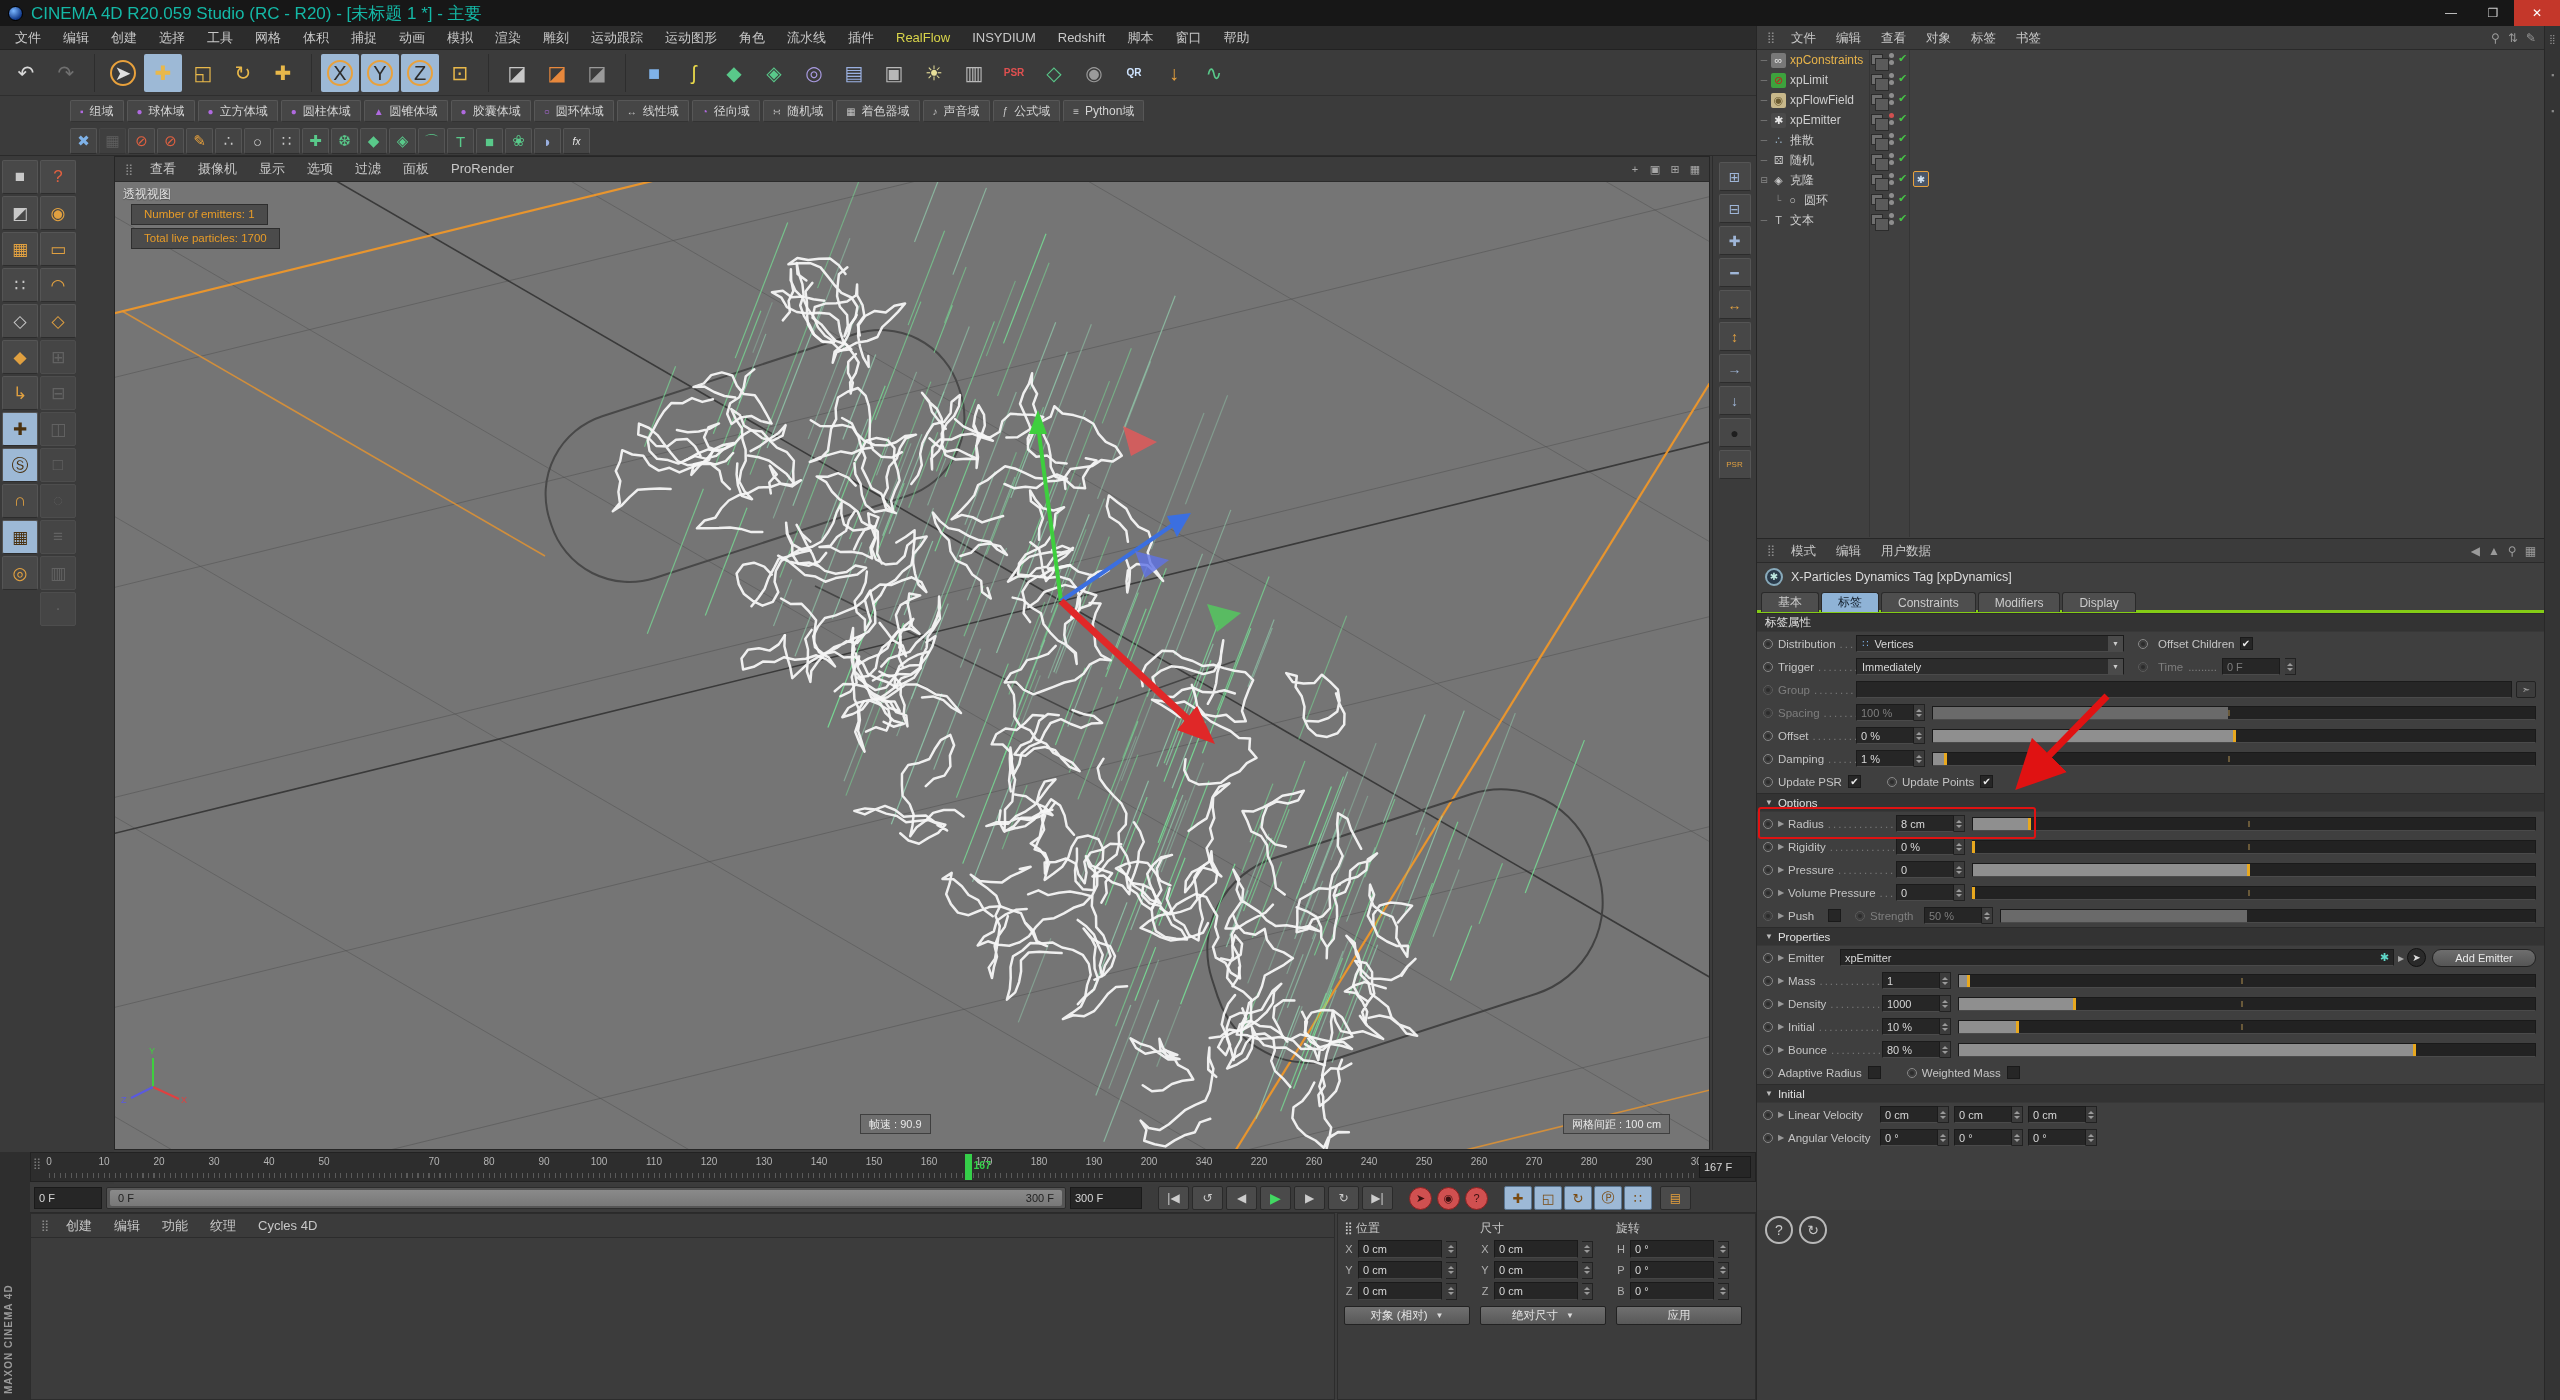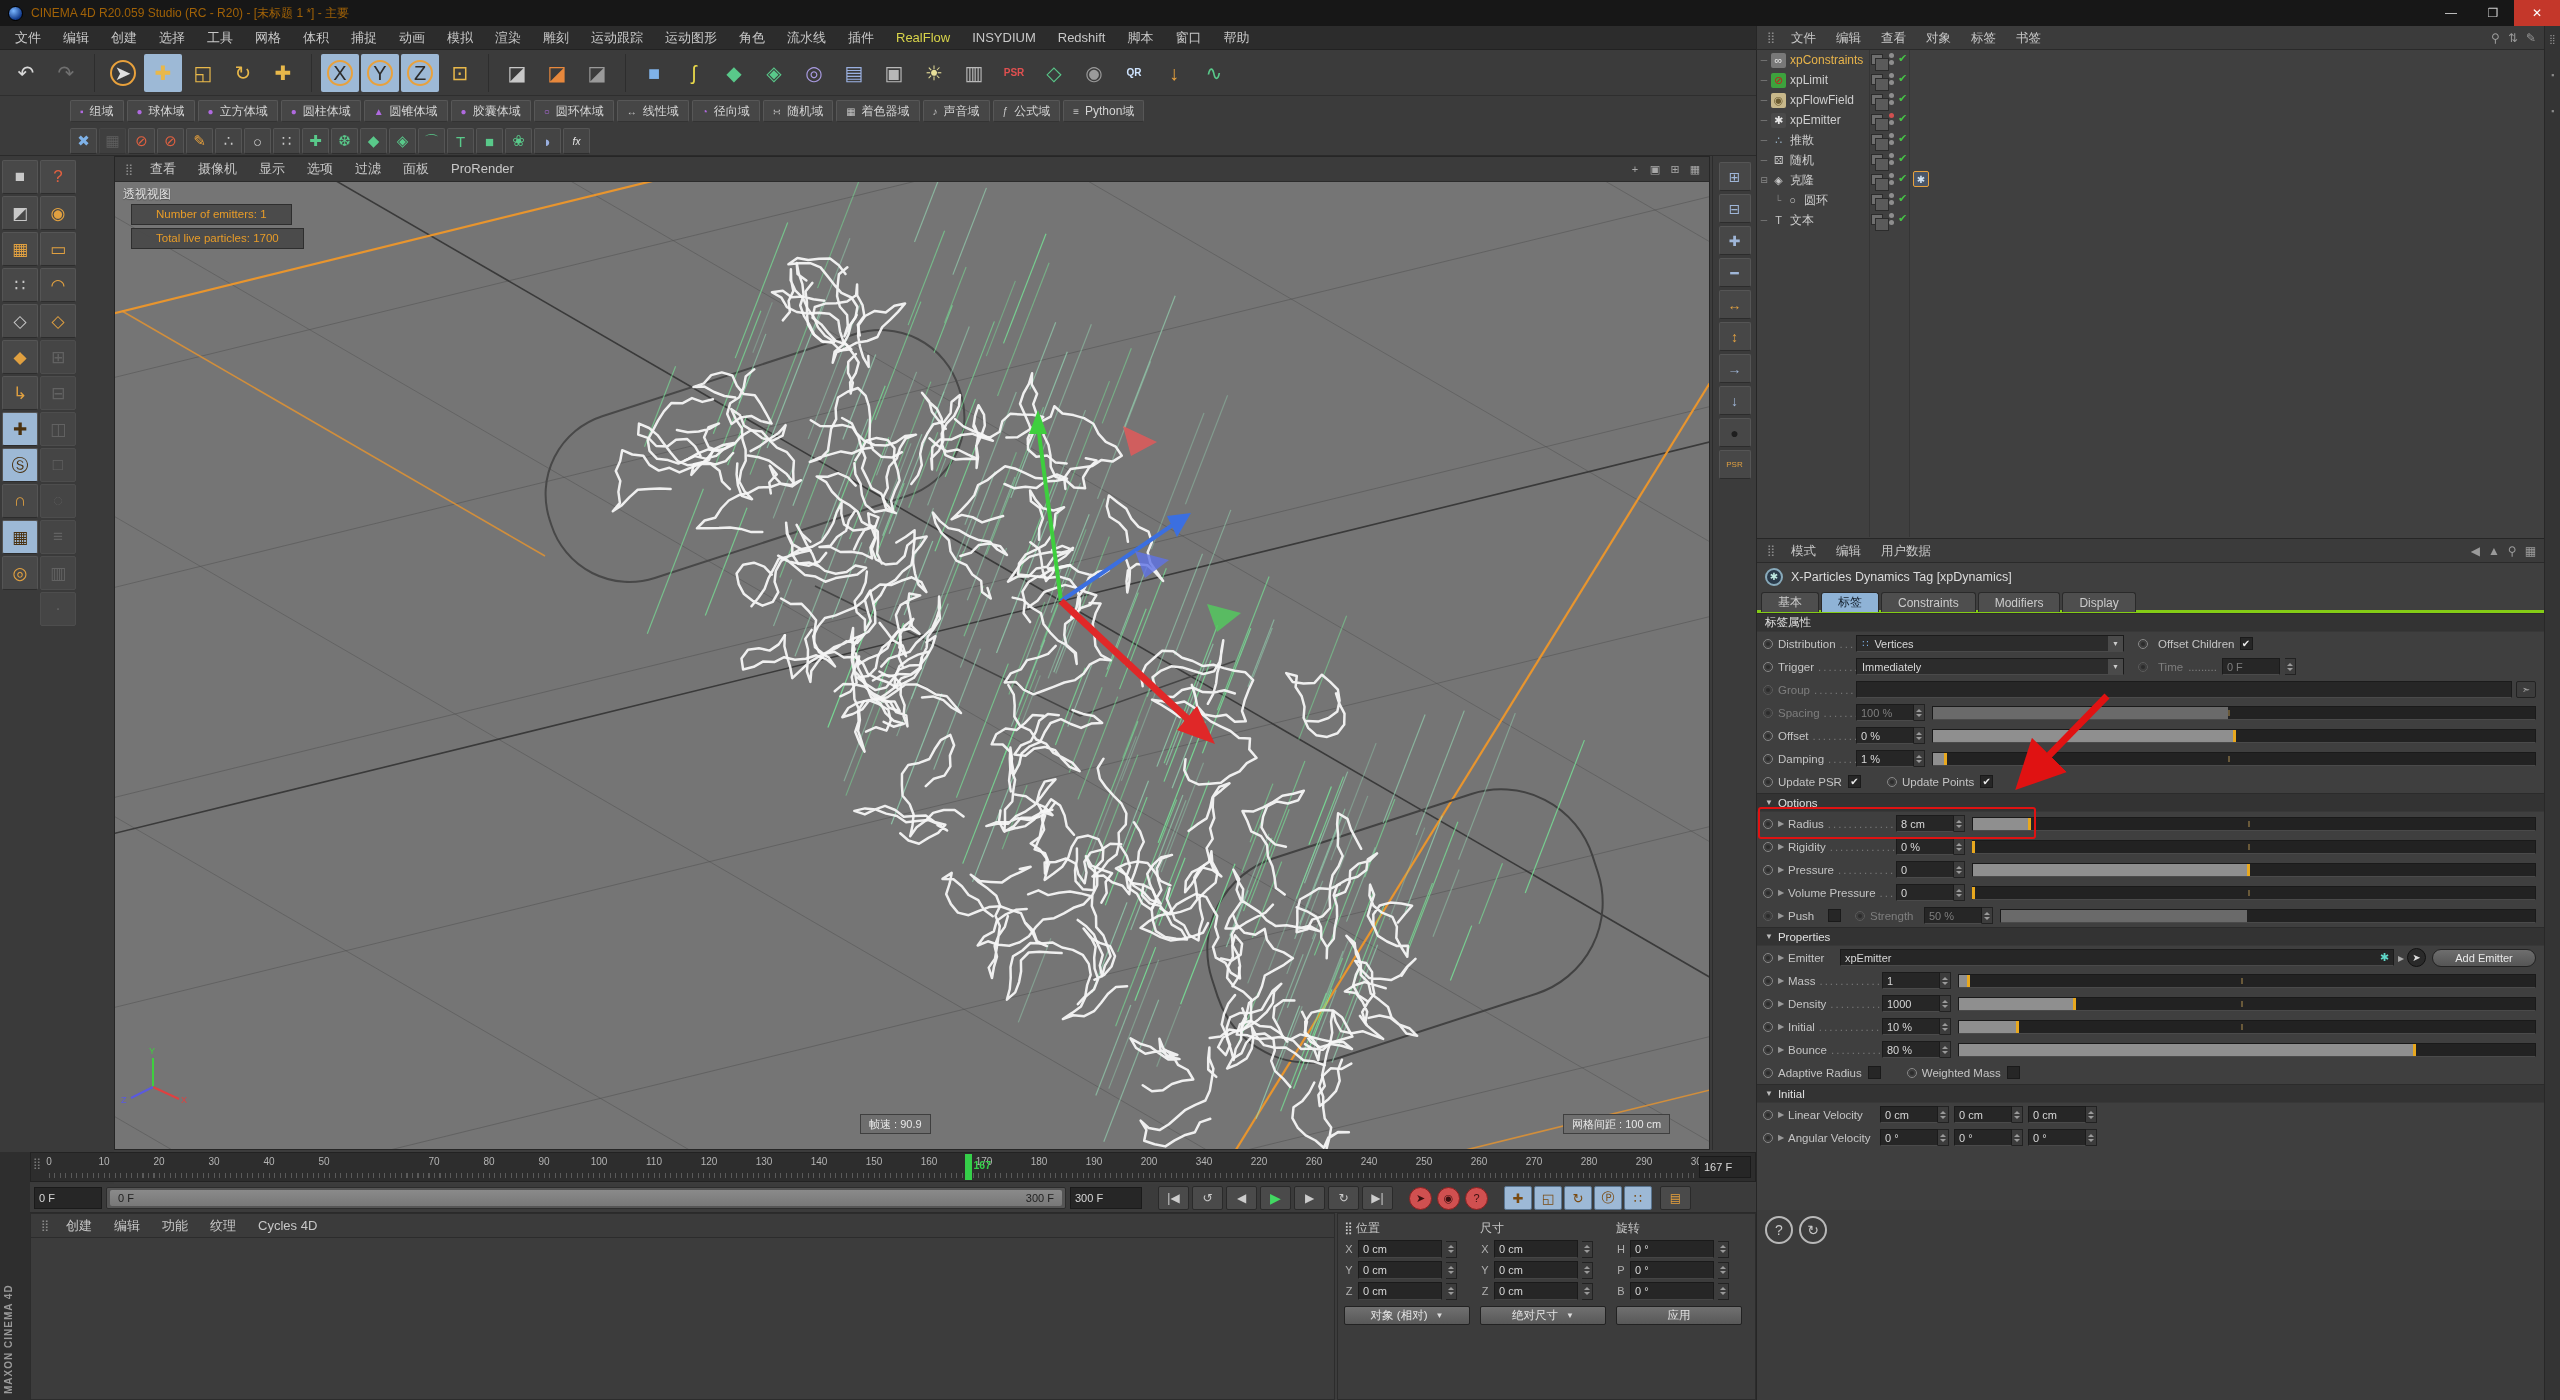--- a/index.html
+++ b/index.html
@@ -2,21 +2,21 @@
 <html><head>
 <meta charset="utf-8">
 <style>
 *{margin:0;padding:0;box-sizing:border-box;user-select:none}
 html,body{width:2560px;height:1400px;overflow:hidden}
 body{background:#3c3c3c;font-family:"Liberation Sans","DejaVu Sans",sans-serif;color:#c8c8c8;font-size:12px;position:relative}
 .abs{position:absolute}
 
 #titlebar{left:0;top:0;width:2560px;height:26px;background:#171717;display:flex;align-items:center;padding-left:8px;gap:8px}
 #appicon{width:15px;height:15px;border-radius:50%;background:radial-gradient(circle at 35% 30%,#7ab6ff,#123a8a 70%);border:1px solid #000}
-#wintitle{color:#a16207;font-size:12px}
+#wintitle{color:#14b8a6;font-size:17px}
 #winbtns{margin-left:auto;display:flex;height:26px}
 .wbtn{width:42px;height:26px;display:flex;align-items:center;justify-content:center;color:#cfcfcf;font-size:12px}
 .wbtn.close{background:#c4372a;color:#fff;width:46px}
 
 #menubar{left:0;top:26px;width:2560px;height:24px;background:#2c2c2c;display:flex;align-items:center;padding-left:4px;border-bottom:1px solid #222}
 .mi{padding:0 11px;font-size:13px;color:#c8c8c8;line-height:24px;white-space:nowrap}
 #menuright{margin-left:auto;display:flex;align-items:center;gap:6px;padding-right:14px}
 #uilabel{font-size:12px;color:#b8b8b8}
 #uidrop{width:112px;height:18px;background:#4a4a4a;border:1px solid #262626;border-radius:2px;display:flex;align-items:center;padding:0 6px;font-size:11.5px;color:#d8d8d8}
 #uidrop .da{margin-left:auto;font-size:8px;color:#bbb}
@@ -45,21 +45,21 @@
 .ld.hl .g{color:#4a3210}
 .ld.dis{background:#454545;border-color:#4d4d4d}
 .ld.dis .g{color:#626262}
 
 #viewport{left:114px;top:156px;width:1596px;height:994px;background:#757575;border:1px solid #262626}
 #vpmenu{height:25px;background:#3b3b3b;border-bottom:1px solid #2b2b2b;display:flex;align-items:center;padding-left:6px;gap:2px}
 #vpgrip{color:#8a8a8a;font-size:11px;padding:0 4px}
 #vpctrl{margin-left:auto;display:flex;gap:4px;padding-right:6px}
 .vpc{width:16px;height:16px;display:flex;align-items:center;justify-content:center;color:#a8a8a8;font-size:11px}
 #vpcanvas{position:absolute;left:0;top:25px;width:1594px;height:967px;overflow:hidden}
-.hudbox{position:absolute;background:rgba(72,72,72,.93);border:1px solid #2e2e2e;color:#e89c28;font-size:11.5px;line-height:19px;padding:0 24px;white-space:nowrap}
+.hudbox{position:absolute;background:rgba(72,72,72,.93);border:1px solid #2e2e2e;color:#e89c28;font-size:11.5px;line-height:19px;padding:0 12px;white-space:nowrap}
 #vplabel{position:absolute;left:8px;top:4px;color:#e2e2e2;font-size:12px;text-shadow:0 1px 1px rgba(0,0,0,.4)}
 .hudgray{position:absolute;background:#6e6e6e;border:1px solid #3f3f3f;color:#e8e8e8;font-size:11px;line-height:18px;padding:0 8px;white-space:nowrap}
 
 #midstrip{left:1712px;top:156px;width:44px;height:994px;background:#3b3b3b;border-left:1px solid #2c2c2c;display:flex;flex-direction:column;align-items:center;padding-top:6px;gap:3px}
 .ms{width:32px;height:29px;background:#474747;border:1px solid #555;border-bottom-color:#2c2c2c;border-radius:2px;display:flex;align-items:center;justify-content:center}
 .ms .g{font-size:14px;color:#9fb6d8}
 
 #ompanel{left:1756px;top:26px;width:788px;height:512px;background:#404040;border-left:1px solid #262626}
 .pmenu{height:24px;background:#3b3b3b;border-bottom:1px solid #2a2a2a;display:flex;align-items:center;padding-left:4px}
 .pmenu .grip{color:#8a8a8a;font-size:11px;padding:0 6px}

